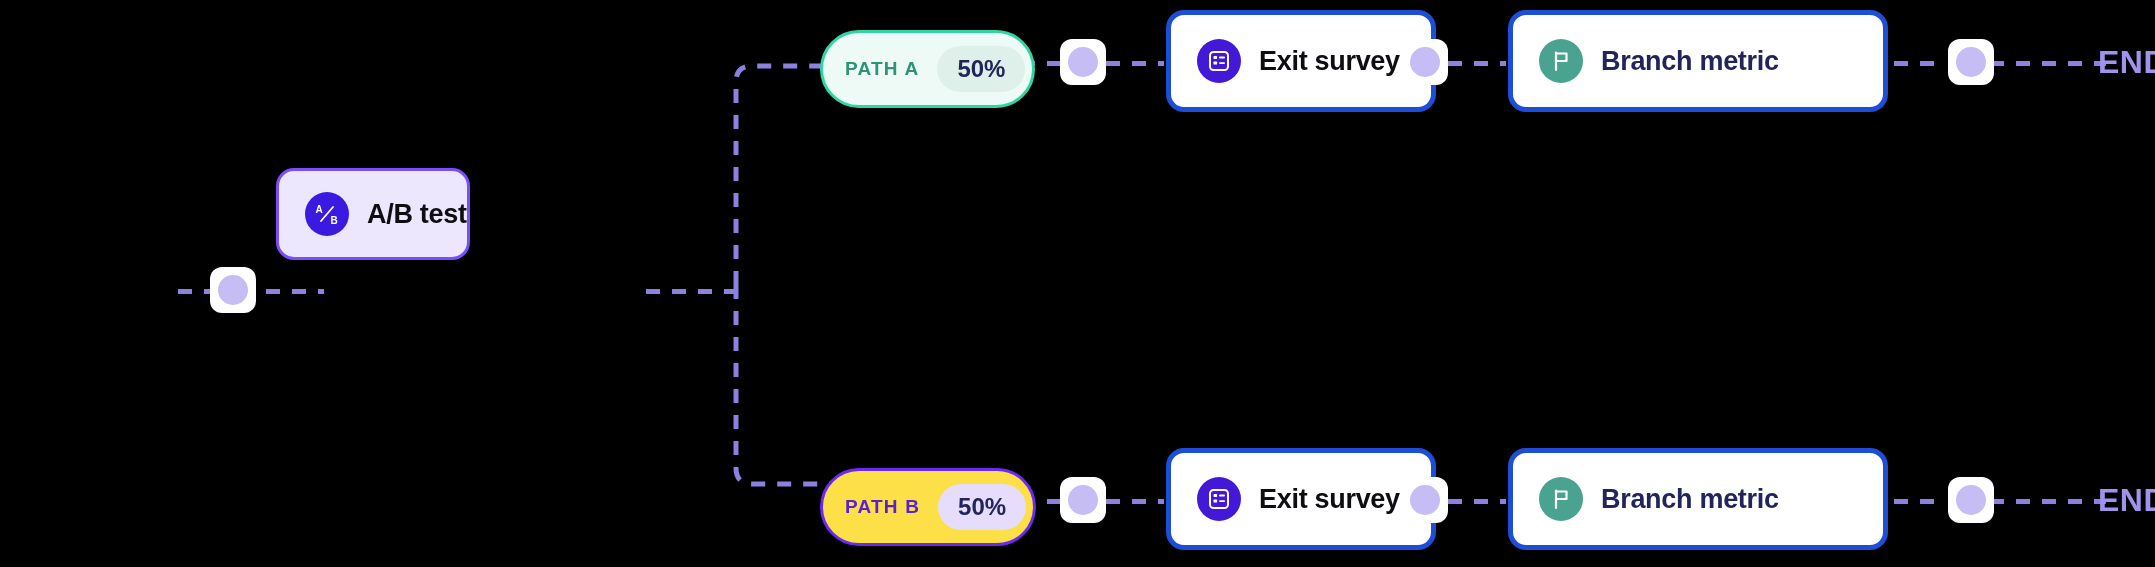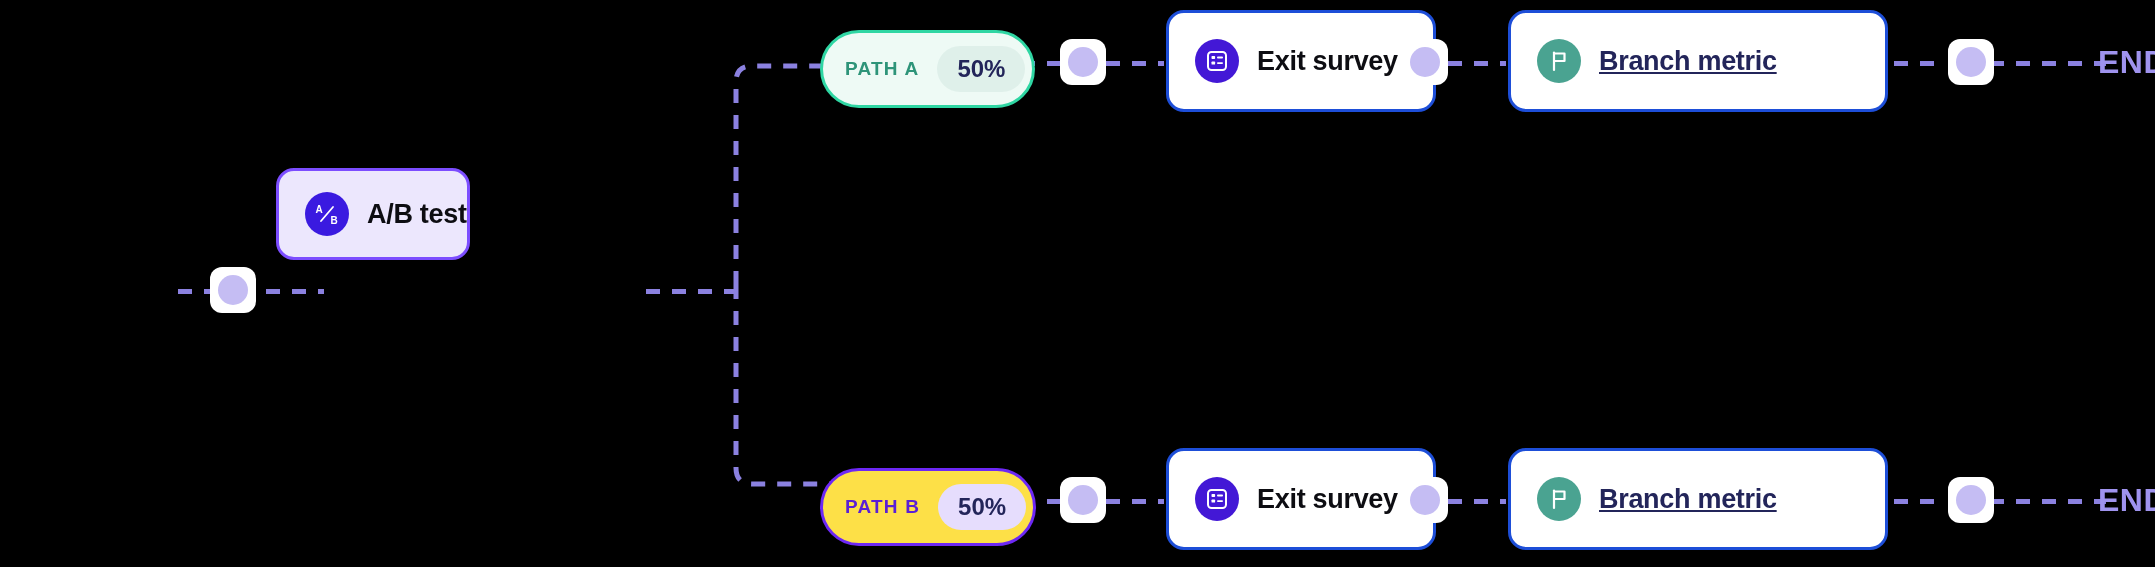--- a/index.html
+++ b/index.html
@@ -24,42 +24,42 @@
     position: absolute;
     display: flex;
     align-items: center;
     background: #ffffff;
     border-radius: 18px;
     padding: 0 26px;
     gap: 18px;
     z-index: 5;
   }
   .node-card.navy  { border: 3px solid #2b2d52; }
-  .node-card.plain { border: 3px solid #1d4ed8; align-items: center; }
+  .node-card.plain { border: 5px solid #1d4ed8; align-items: center; }
   .node-card.violet{
     border: 3px solid #7c4dff;
     background: #ece7fd;
   }
 
   .node-icon {
     width: 44px; height: 44px;
     border-radius: 50%;
     display: flex; align-items: center; justify-content: center;
     flex: 0 0 auto;
   }
   .node-icon svg { display: block; }
 
   .node-label {
     font-size: 27px;
     font-weight: bold;
     letter-spacing: -0.3px;
     white-space: nowrap;
   }
   .label-black { color: #0d0d12; }
-  .label-navy  { color: #23255a; text-decoration: underline; }
+  .label-navy  { color: #23255a; }
 
   
   .path-pill {
     position: absolute;
     display: flex;
     align-items: center;
     border-radius: 999px;
     height: 78px;
     padding: 0 0 0 22px;
     z-index: 5;

